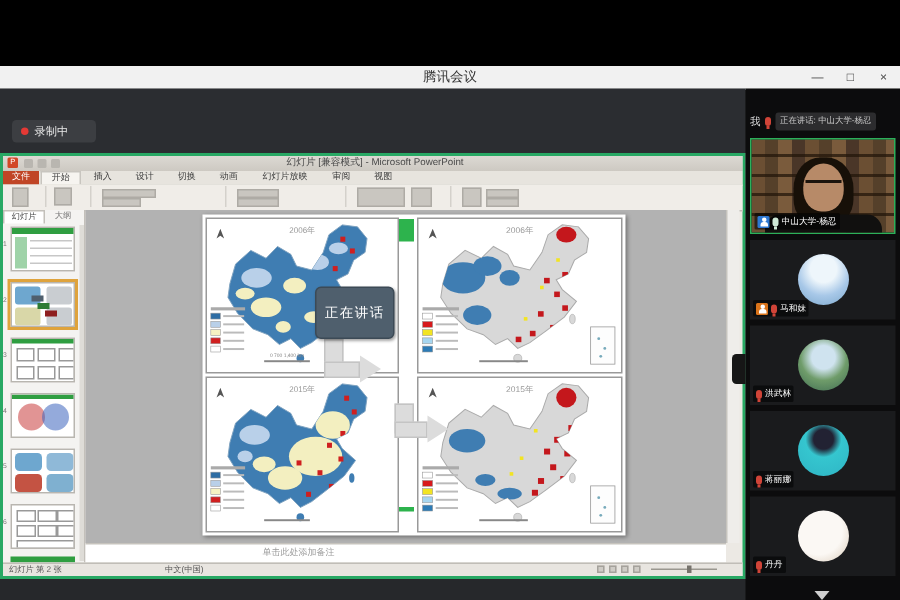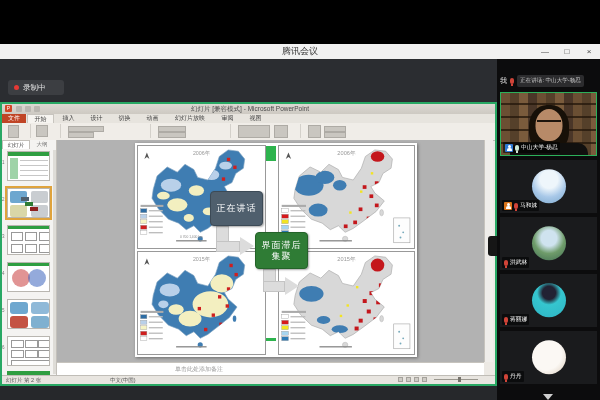--- a/index.html
+++ b/index.html
@@ -429,21 +429,20 @@
   <div class="abs greenbar" style="left:266px;top:294px;width:10px;height:3px"></div>
 
   <div class="abs arrow-bar" style="left:216px;top:182px;width:13px;height:22px"></div>
   <div class="abs arrow-bar" style="left:216px;top:197px;width:24px;height:11px"></div>
   <div class="abs arrow-head" style="left:240px;top:193px"></div>
   <div class="abs arrow-bar" style="left:263px;top:225px;width:13px;height:20px"></div>
   <div class="abs arrow-bar" style="left:263px;top:237px;width:22px;height:11px"></div>
   <div class="abs arrow-head" style="left:285px;top:233px"></div>
 
   <div class="abs callout" style="left:210px;top:147px;width:53px;height:35px;background:#4f5f6d;border:1px solid #3c4a56">正在讲话</div>
-  <div class="abs callout" style="left:255px;top:188px;width:53px;height:37px;background:#2f7c35;border:1px solid #246329">界面滞后集聚</div>
 
   <div class="abs vscroll"></div>
   <div class="abs handle"></div>
   <div class="abs notes">单击此处添加备注</div>
   <div class="abs statusbar"></div>
   <div class="abs status-txt" style="left:6px;top:332px">幻灯片 第 2 张</div>
   <div class="abs status-txt" style="left:110px;top:332px">中文(中国)</div>
   <div class="abs viewbtn" style="left:398px"></div>
   <div class="abs viewbtn" style="left:406px"></div>
   <div class="abs viewbtn" style="left:414px"></div>

